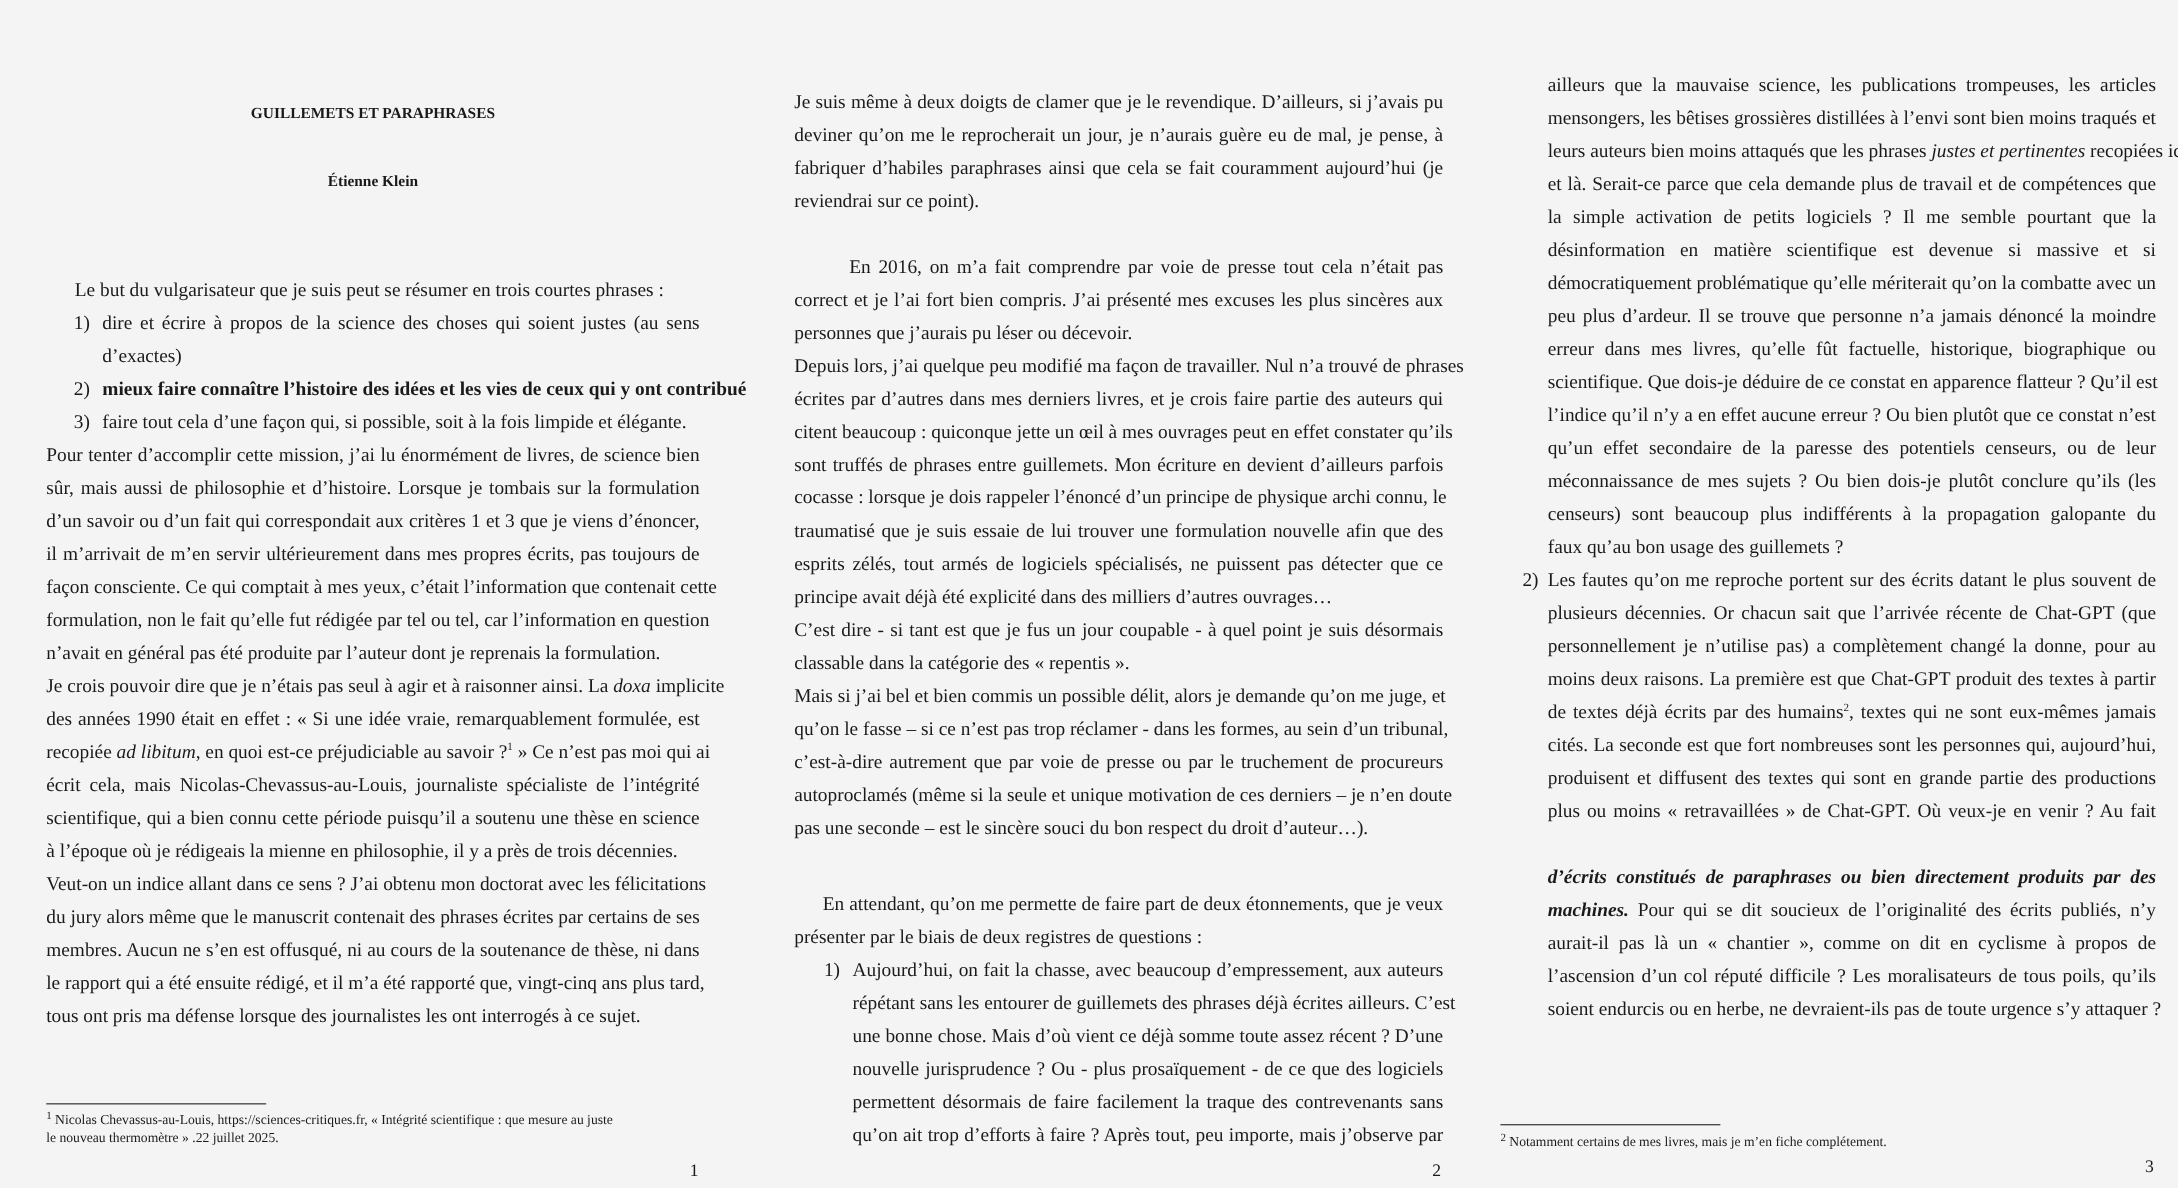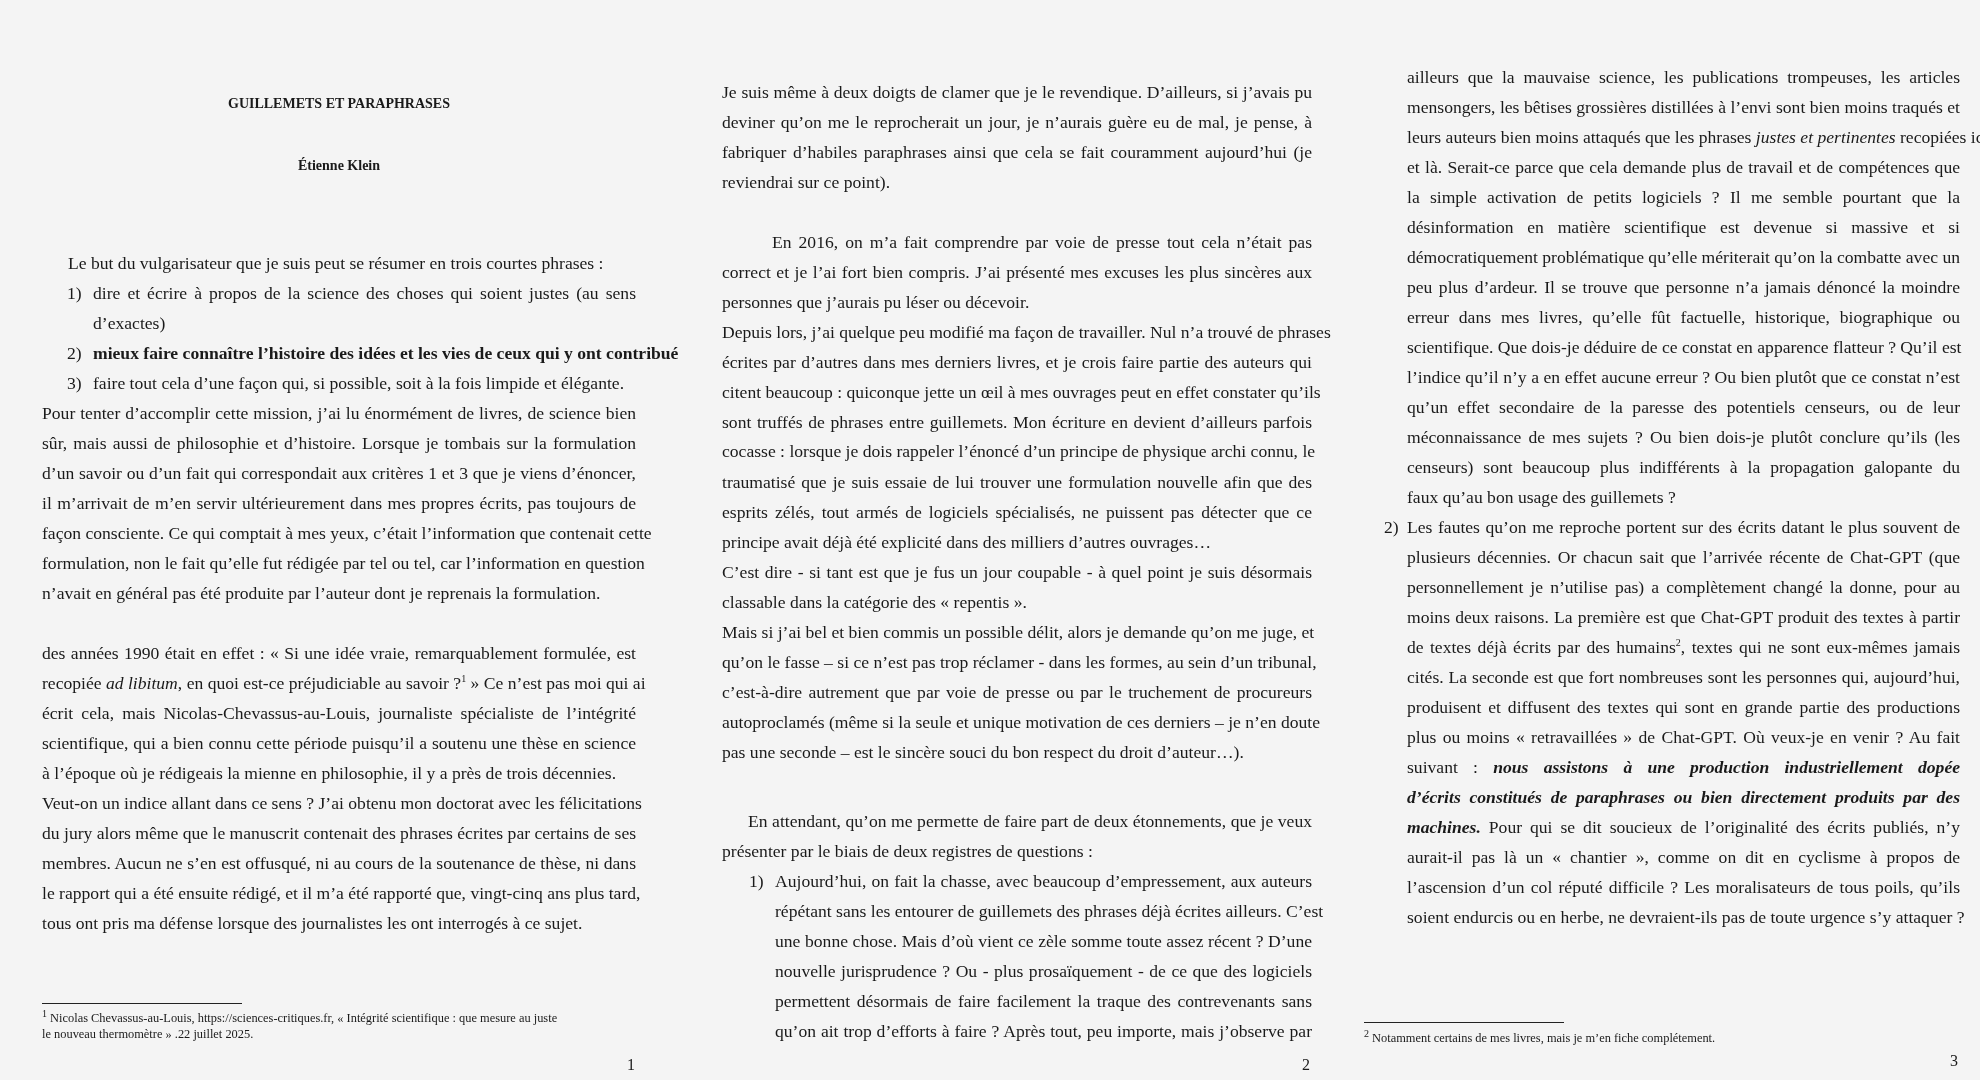--- a/index.html
+++ b/index.html
@@ -48,20 +48,23 @@
   <div id="p1-lines">
       <div class="line j" style="top: 398px; left: 0px;">Pour tenter d’accomplir cette mission, j’ai lu énormément de livres, de science bien</div>
       <div class="line j" style="top: 428px; left: 0px;">sûr, mais aussi de philosophie et d’histoire. Lorsque je tombais sur la formulation</div>
       <div class="line j" style="top: 458px; left: 0px;">d’un savoir ou d’un fait qui correspondait aux critères 1 et 3 que je viens d’énoncer,</div>
       <div class="line j" style="top: 488px; left: 0px;">il m’arrivait de m’en servir ultérieurement dans mes propres écrits, pas toujours de</div>
       <div class="line j" style="top: 518px; left: 0px;">façon consciente. Ce qui comptait à mes yeux, c’était l’information que contenait cette</div>
       <div class="line j" style="top: 548px; left: 0px;">formulation, non le fait qu’elle fut rédigée par tel ou tel, car l’information en question</div>
       <div class="line l" style="top: 578px; left: 0px;">n’avait en général pas été produite par l’auteur dont je reprenais la formulation.</div>
     </div>
 
+  <div class="line j" style="top:608px;">
+    <span>Je crois pouvoir dire que je n’étais pas seul à agir et à raisonner ainsi. La </span><i>doxa</i><span> implicite</span>
+  </div>
   <div class="line j" style="top:638px;">des années 1990 était en effet : « Si une idée vraie, remarquablement formulée, est</div>
   <div class="line j" style="top:668px;">
     <span>recopiée </span><i>ad libitum</i><span>, en quoi est-ce préjudiciable au savoir ?</span><sup>1</sup><span> » Ce n’est pas moi qui ai</span>
   </div>
   <div id="p1-lines2">
       <div class="line j" style="top: 698px; left: 0px;">écrit cela, mais Nicolas-Chevassus-au-Louis, journaliste spécialiste de l’intégrité</div>
       <div class="line j" style="top: 728px; left: 0px;">scientifique, qui a bien connu cette période puisqu’il a soutenu une thèse en science</div>
       <div class="line l" style="top: 758px; left: 0px;">à l’époque où je rédigeais la mienne en philosophie, il y a près de trois décennies.</div>
       <div class="line j" style="top: 788px; left: 0px;">Veut-on un indice allant dans ce sens ? J’ai obtenu mon doctorat avec les félicitations</div>
       <div class="line j" style="top: 818px; left: 0px;">du jury alors même que le manuscrit contenait des phrases écrites par certains de ses</div>
@@ -106,21 +109,21 @@
       <div class="line l" style="top: 737px; left: 0px;">pas une seconde – est le sincère souci du bon respect du droit d’auteur…).</div>
     </div>
   <div id="p2-p3">
       <div class="line j" style="top: 806px; left: 26px;">En attendant, qu’on me permette de faire part de deux étonnements, que je veux</div>
       <div class="line l" style="top: 836px; left: 0px;">présenter par le biais de deux registres de questions :</div>
     </div>
   <div class="listnum" style="top:866px; left:27px;">1)</div>
   <div id="p2-list">
       <div class="line j" style="top: 866px; left: 53px;">Aujourd’hui, on fait la chasse, avec beaucoup d’empressement, aux auteurs</div>
       <div class="line j" style="top: 896px; left: 53px;">répétant sans les entourer de guillemets des phrases déjà écrites ailleurs. C’est</div>
-      <div class="line j" style="top: 926px; left: 53px;">une bonne chose. Mais d’où vient ce zèle somme toute assez récent ? D’une</div>
+      <div class="line j" style="top: 926px; left: 53px;">une bonne chose. Mais d’où vient ce déjà somme toute assez récent ? D’une</div>
       <div class="line j" style="top: 956px; left: 53px;">nouvelle jurisprudence ? Ou - plus prosaïquement - de ce que des logiciels</div>
       <div class="line j" style="top: 986px; left: 53px;">permettent désormais de faire facilement la traque des contrevenants sans</div>
       <div class="line j" style="top: 1016px; left: 53px;">qu’on ait trop d’efforts à faire ? Après tout, peu importe, mais j’observe par</div>
     </div>
   <div class="pnum" style="top:1056px; left:580px;">2</div>
 </div>
 
 <div class="page" id="page3">
   <div id="p3-a">
       <div class="line j" style="top: 62px; left: 23px;">ailleurs que la mauvaise science, les publications trompeuses, les articles</div>
@@ -152,23 +155,20 @@
       <div class="line j" style="top: 602px; left: 23px;">moins deux raisons. La première est que Chat-GPT produit des textes à partir</div>
     </div>
   <div class="line j" style="top:632px; left:23px;">
     <span>de textes déjà écrits par des humains</span><sup>2</sup><span>, textes qui ne sont eux-mêmes jamais</span>
   </div>
   <div id="p3-lb">
       <div class="line j" style="top: 662px; left: 23px;">cités. La seconde est que fort nombreuses sont les personnes qui, aujourd’hui,</div>
       <div class="line j" style="top: 692px; left: 23px;">produisent et diffusent des textes qui sont en grande partie des productions</div>
       <div class="line j" style="top: 722px; left: 23px;">plus ou moins « retravaillées » de Chat-GPT. Où veux-je en venir ? Au fait</div>
     </div>
-  <div class="line j" style="top:752px; left:23px;">
-    <span>suivant : </span><span class="bi">nous assistons à une production industriellement dopée</span>
-  </div>
   <div class="line j" style="top:812px; left:23px;">
     <span class="bi">machines.</span><span> Pour qui se dit soucieux de l’originalité des écrits publiés, n’y</span>
   </div>
   <div class="line j bi" style="top:782px; left:23px;">d’écrits constitués de paraphrases ou bien directement produits par des</div>
   <div id="p3-lc">
       <div class="line j" style="top: 842px; left: 23px;">aurait-il pas là un « chantier », comme on dit en cyclisme à propos de</div>
       <div class="line j" style="top: 872px; left: 23px;">l’ascension d’un col réputé difficile ? Les moralisateurs de tous poils, qu’ils</div>
       <div class="line j" style="top: 902px; left: 23px;">soient endurcis ou en herbe, ne devraient-ils pas de toute urgence s’y attaquer ?</div>
     </div>
 

